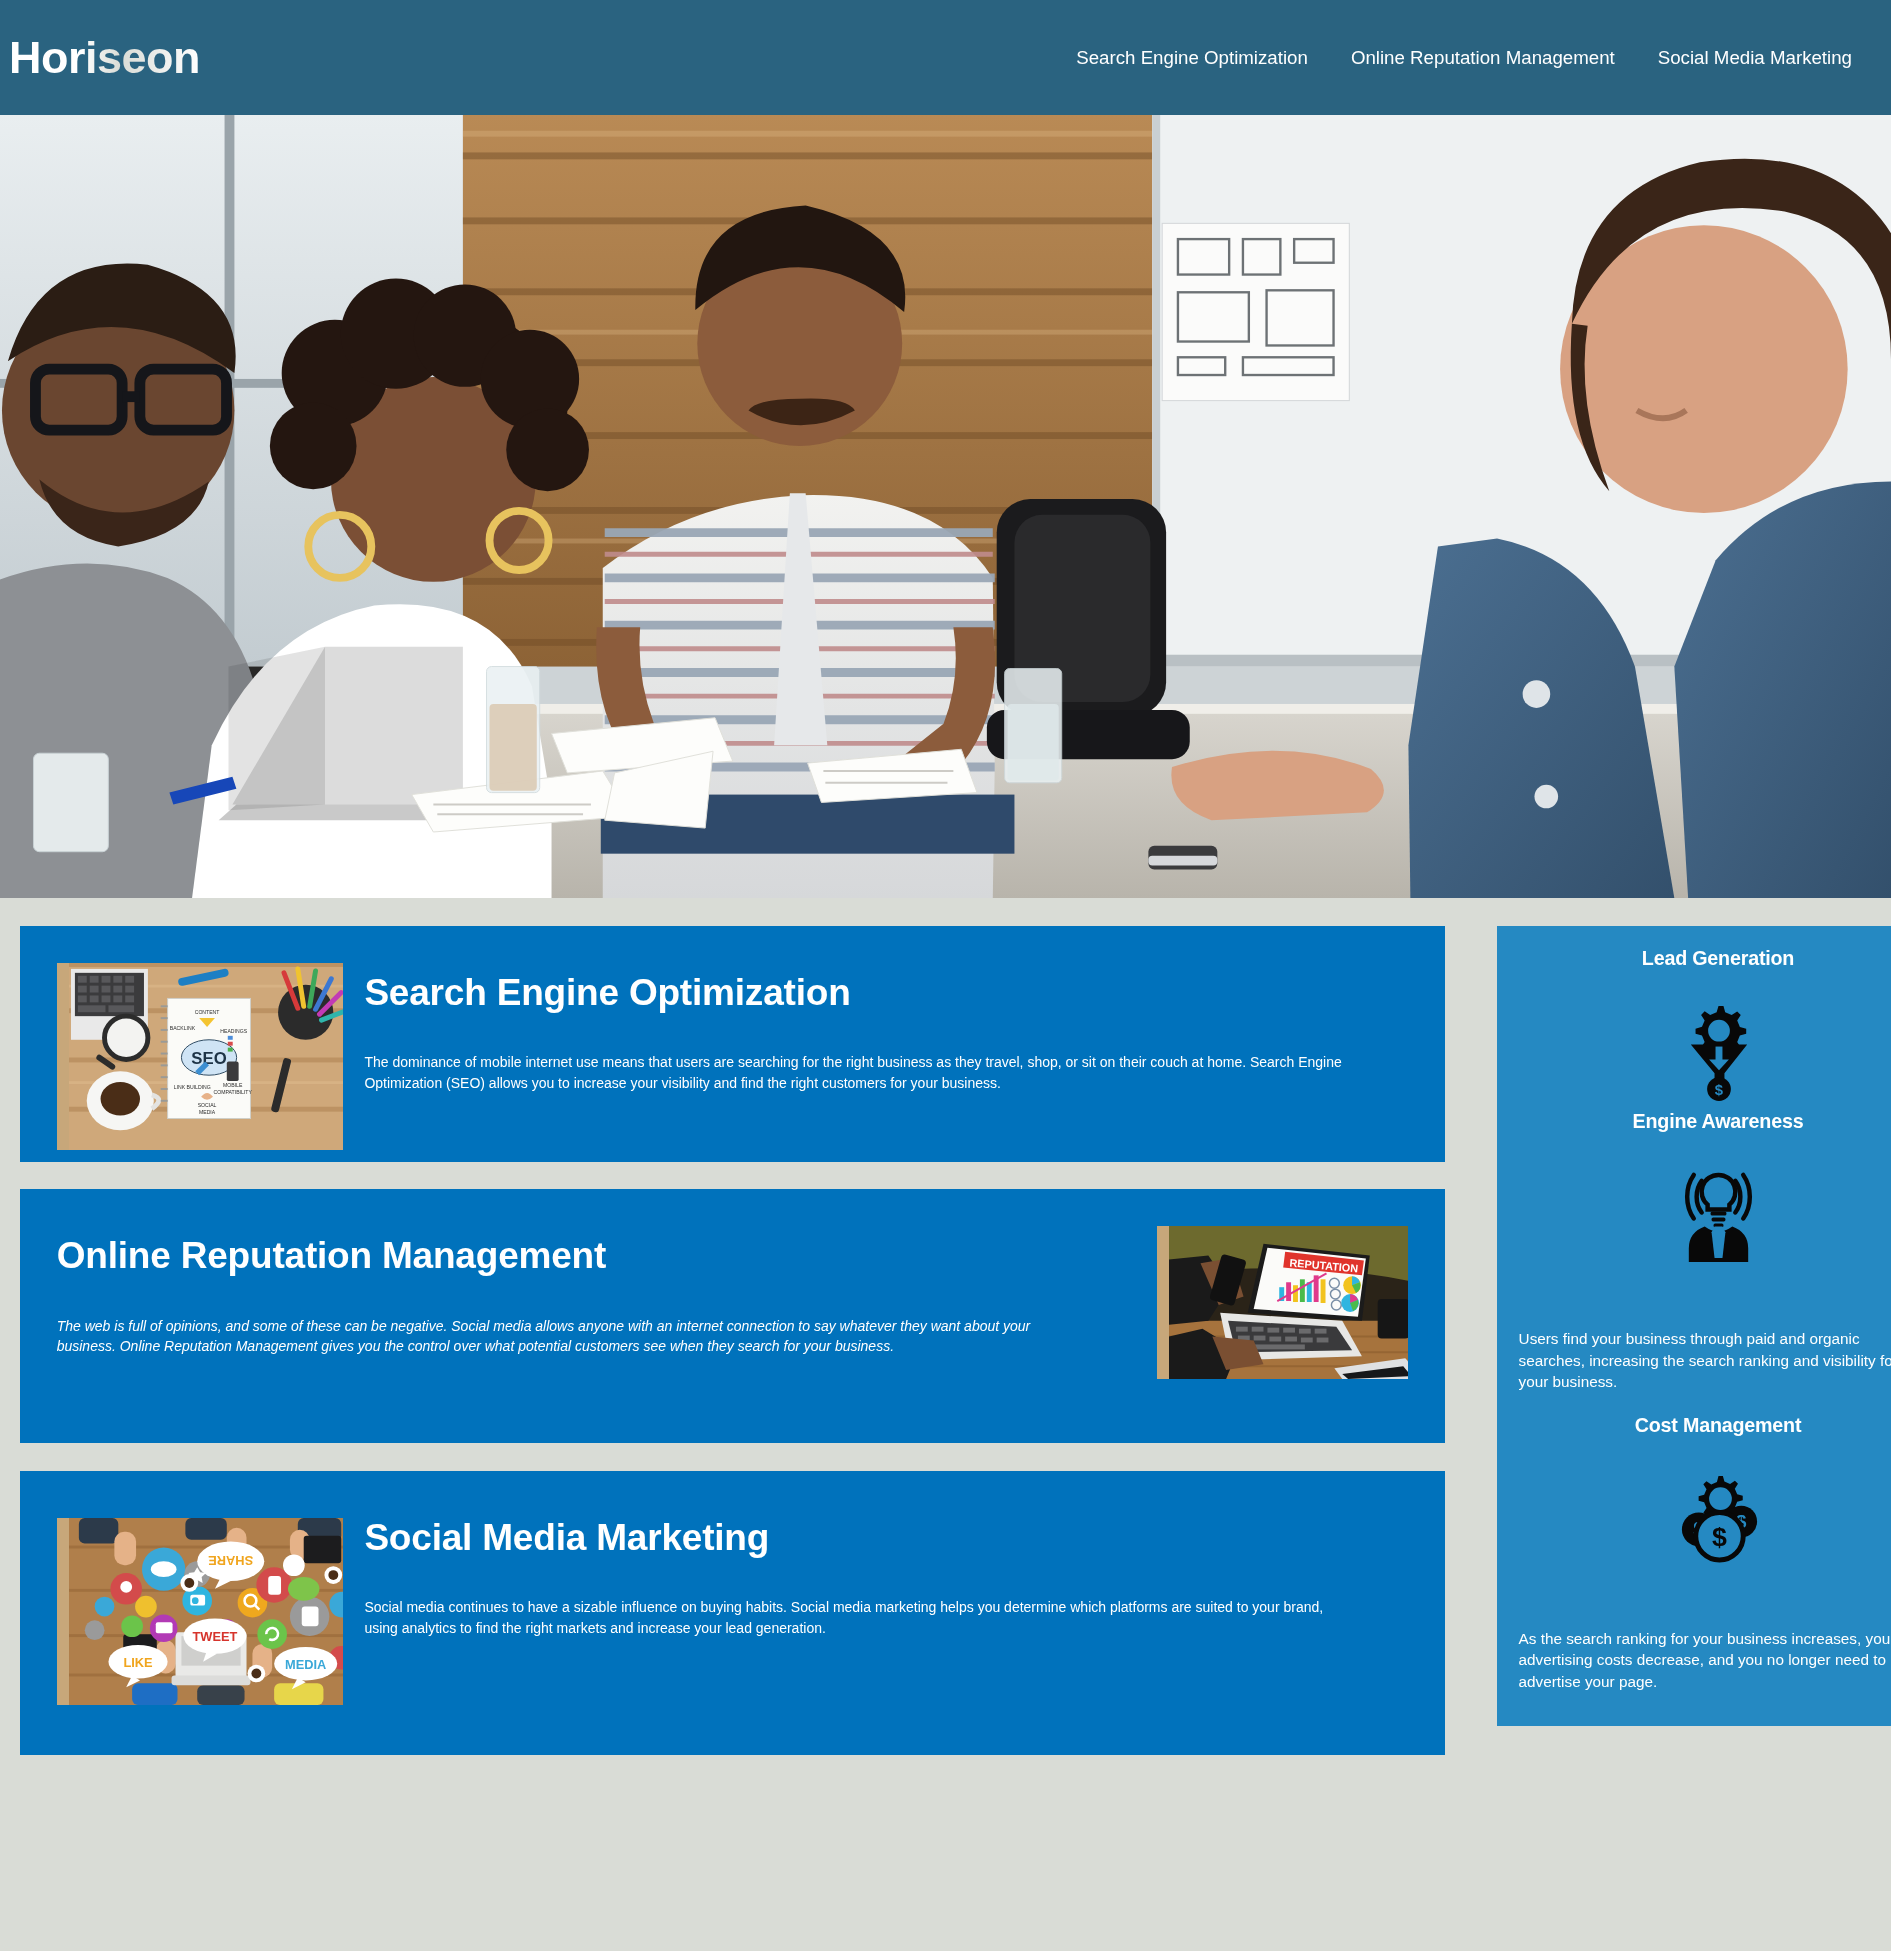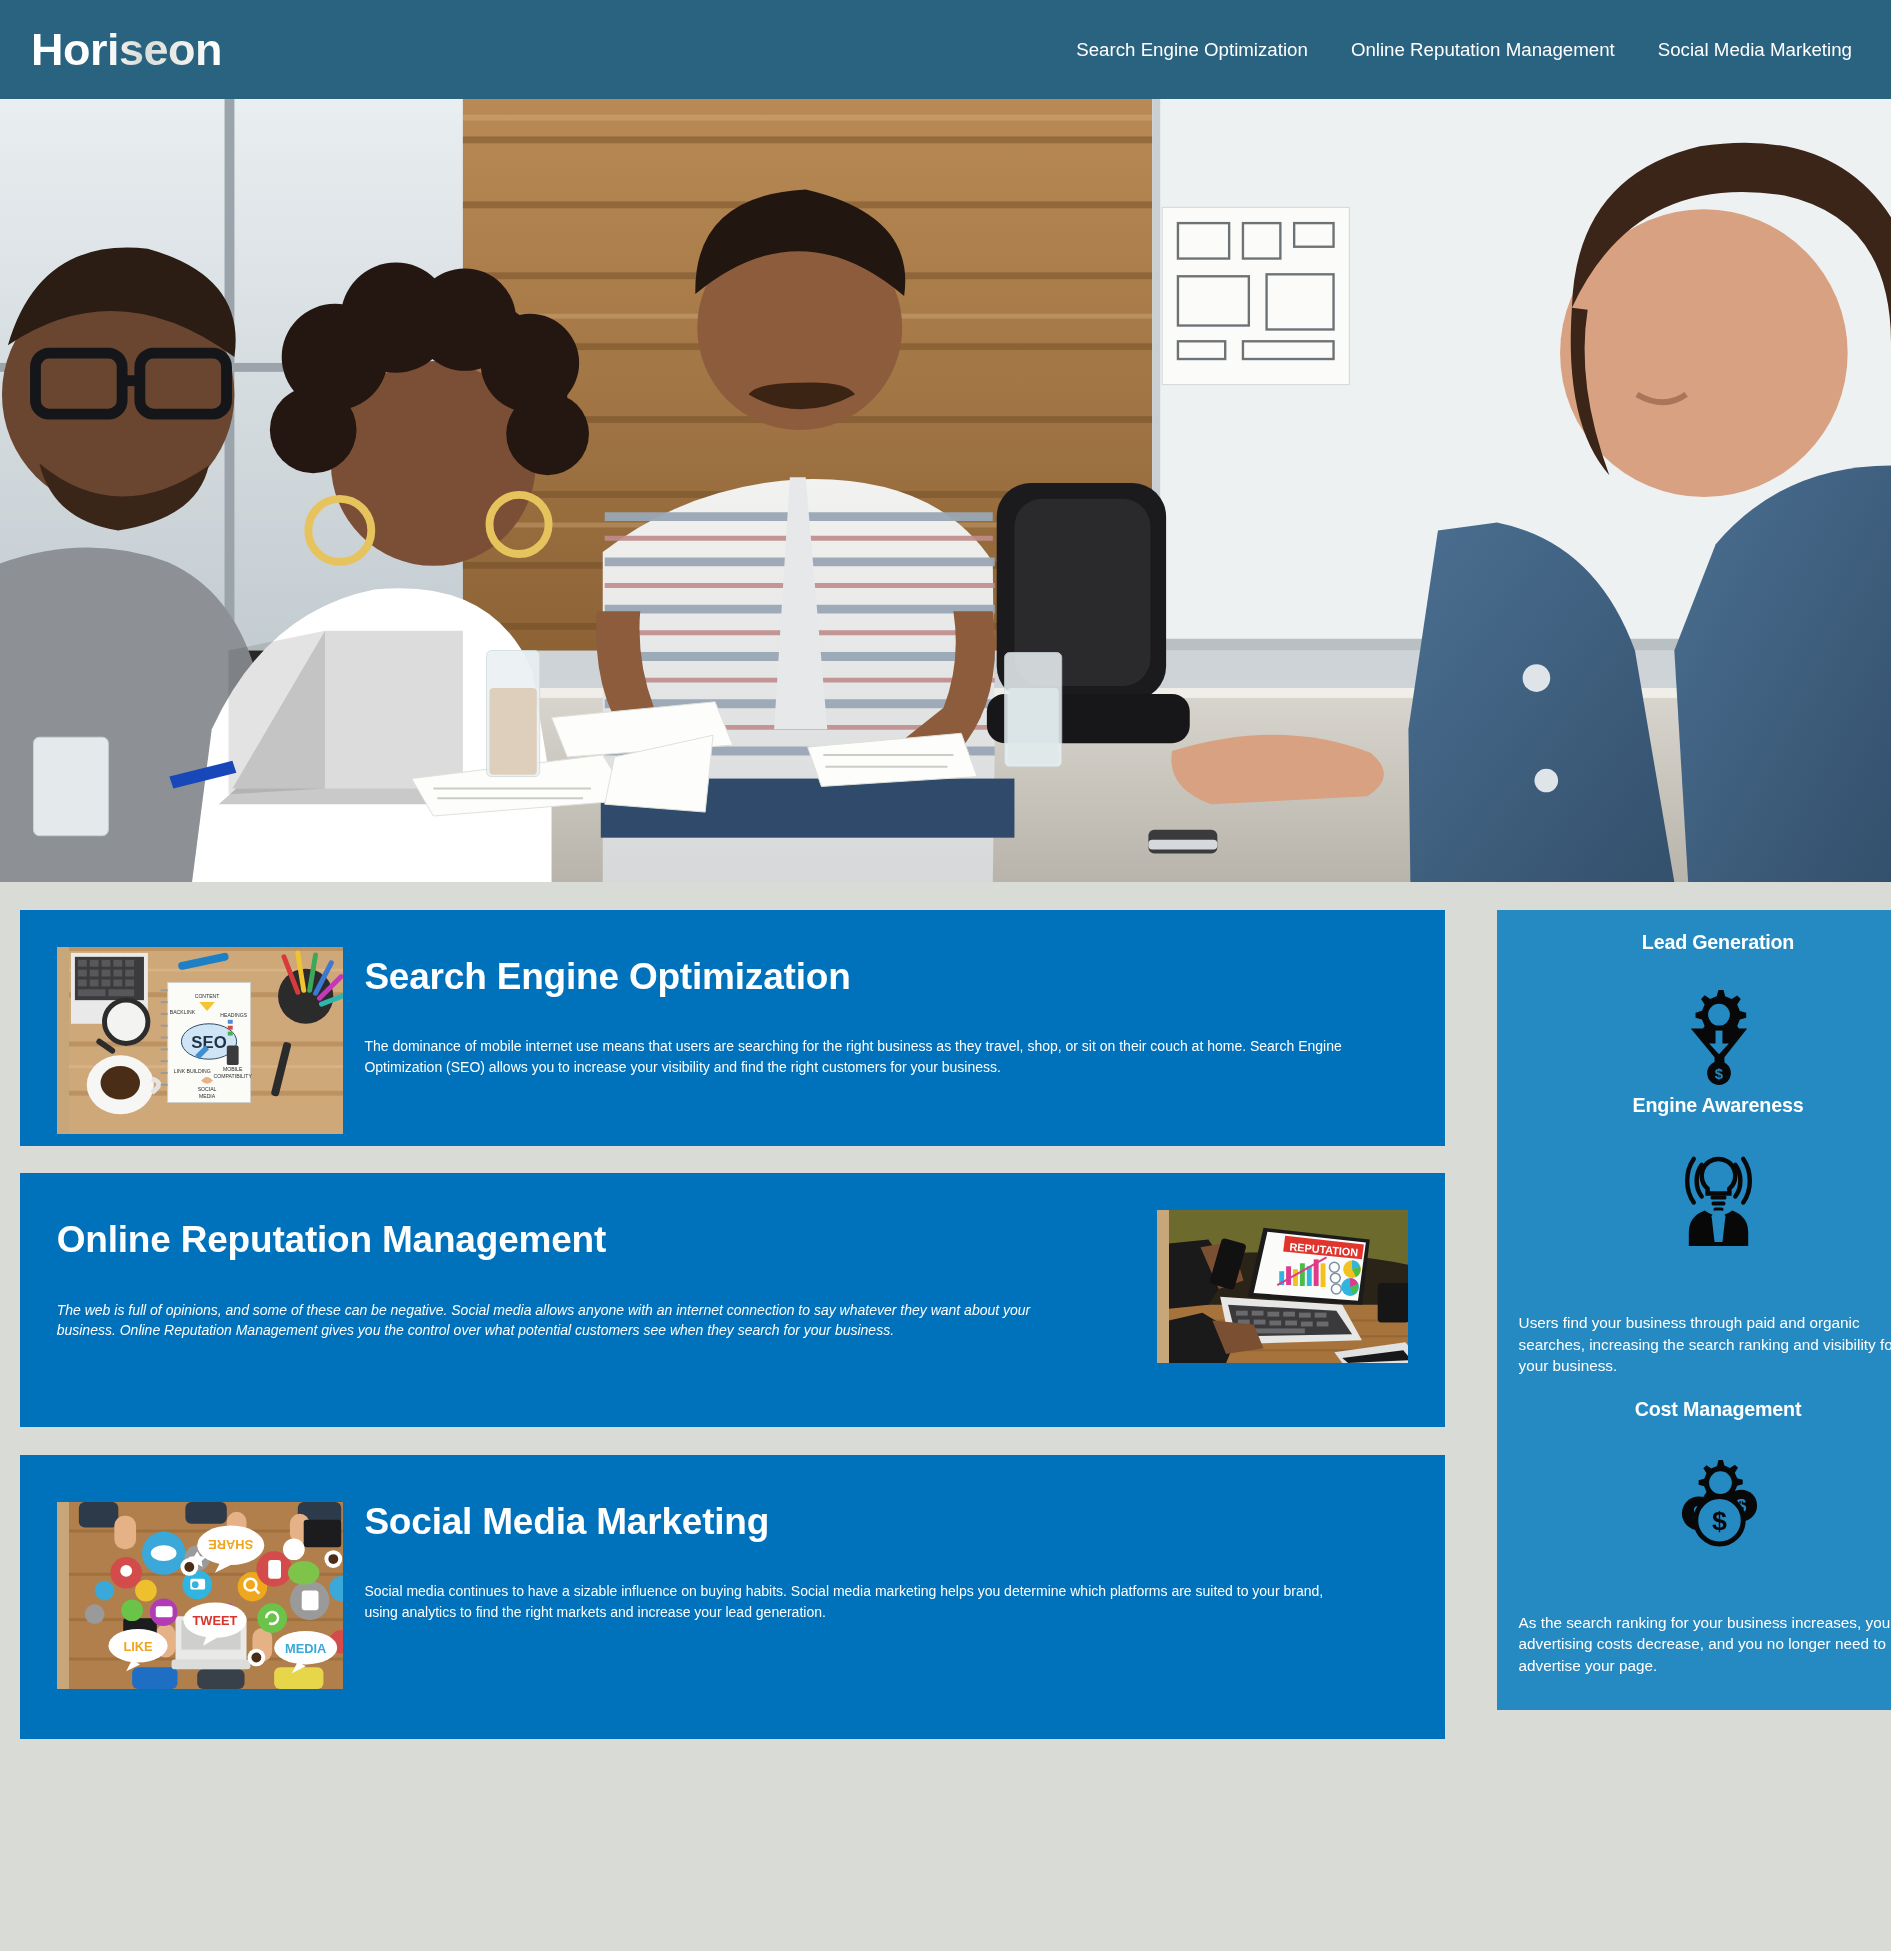--- a/index.html
+++ b/index.html
@@ -8,26 +8,26 @@
     height:1951px;
     background:#d9dcd6;
     font-family:"Liberation Sans", sans-serif;
     overflow:hidden;
   }
 
   
   .header {
     position:relative;
     width:1891px;
-    height:99px;
+    height:115px;
     background:#2a6380;
     display:flex;
     align-items:center;
     justify-content:space-between;
-    padding:0 39px 0 31px;
+    padding:0 39px 0 9px;
   }
   .logo {
     font-size:45px;
     font-weight:700;
     letter-spacing:-0.5px;
     line-height:99px;
     background:linear-gradient(90deg,#ffffff 0%,#ffffff 38%,#d9dcd6 58%,#ffffff 100%);
     -webkit-background-clip:text;
     background-clip:text;
     color:transparent;

